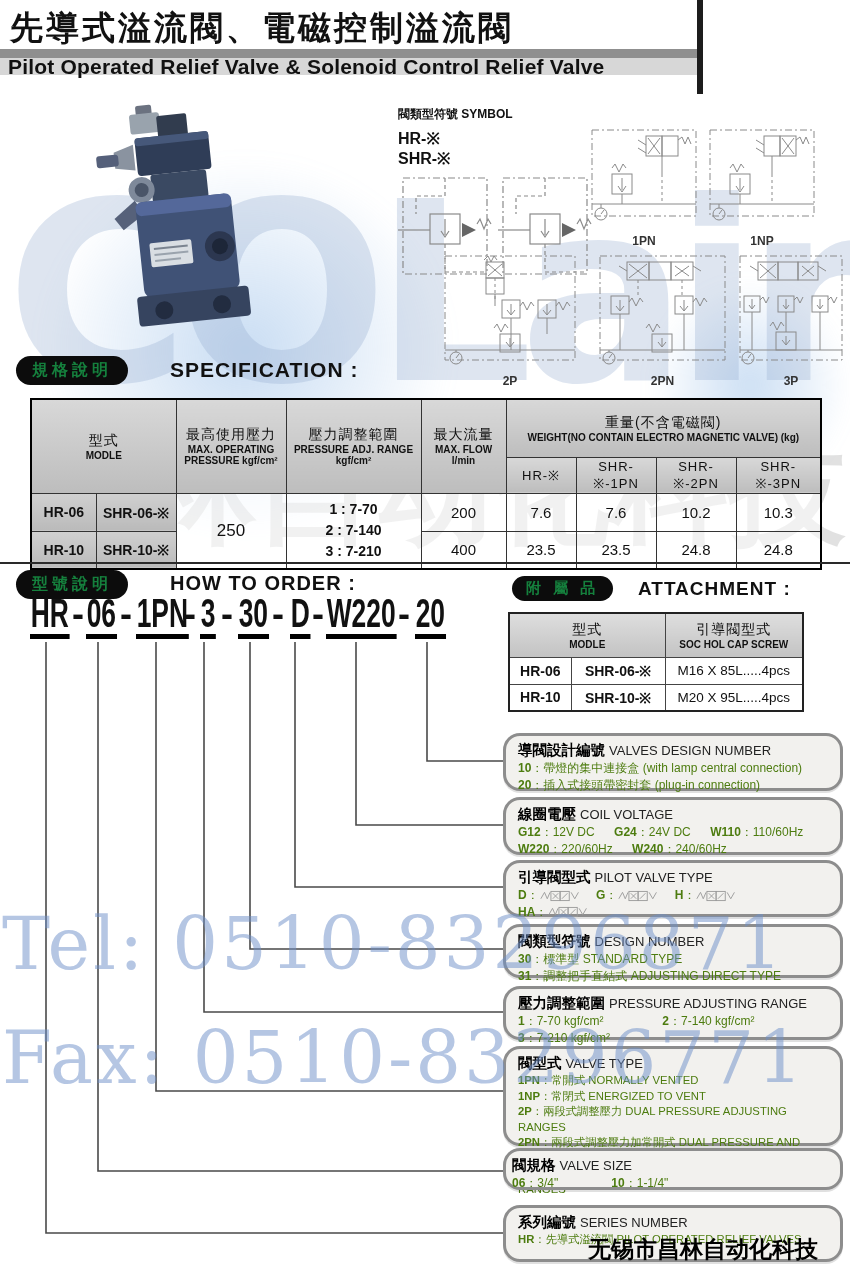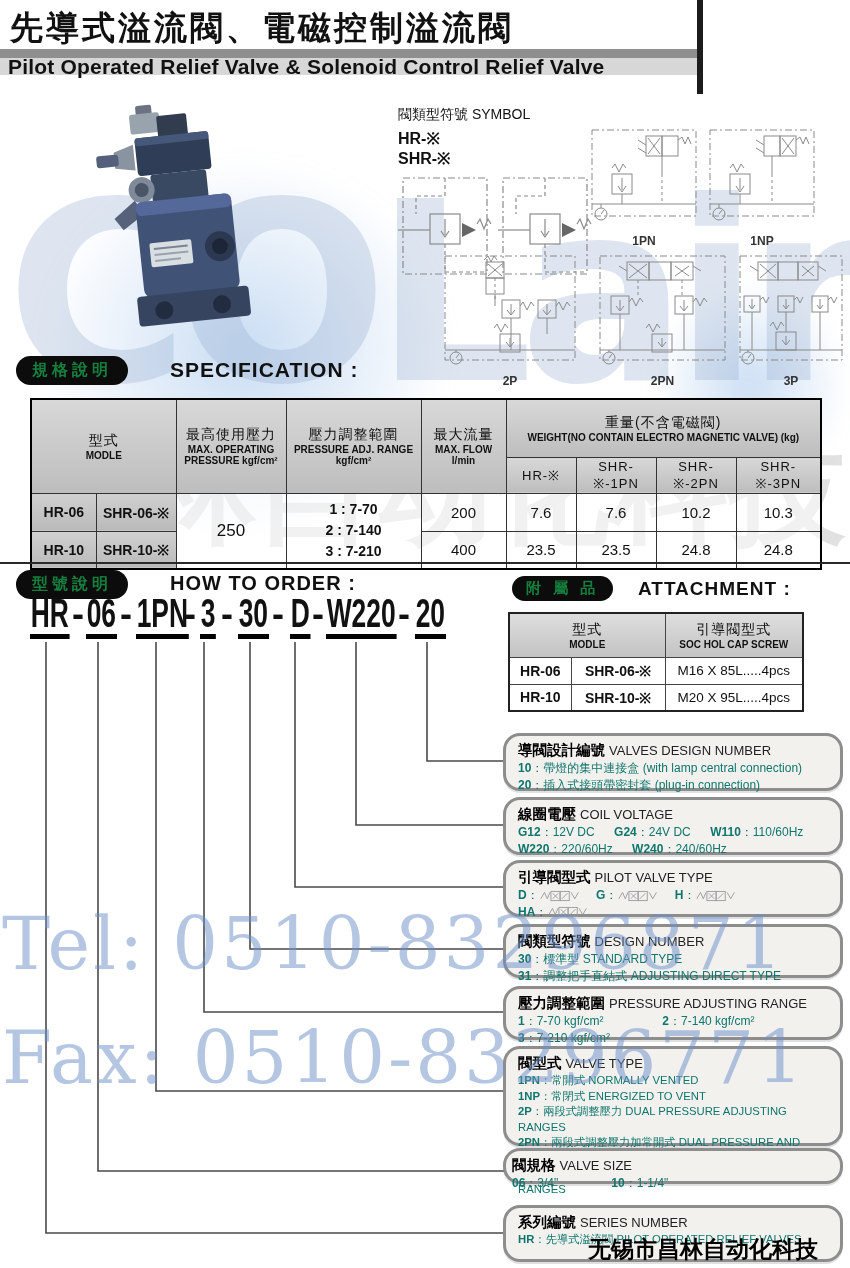--- a/index.html
+++ b/index.html
@@ -29,21 +29,21 @@
   .bar-dark{position:absolute;left:0;top:49px;width:698px;height:9px;background:#8f8f8f;}
   .bar-light{position:absolute;left:0;top:58px;width:698px;height:17px;background:#d7d7d7;
              display:flex;align-items:center;}
   .bar-light span{font-size:21px;font-weight:900;margin-left:8px;letter-spacing:0.2px;}
   .edge-v{position:absolute;left:697px;top:0;width:6px;height:94px;background:#1c1c1c;}
 
   
   .photo{position:absolute;left:85px;top:100px;z-index:2;}
 
   
-  .sym-head{position:absolute;left:398px;top:106px;font-size:14px;font-weight:400;z-index:3;}
+  .sym-head{position:absolute;left:398px;top:106px;font-size:12px;font-weight:700;z-index:3;}
   .sym-m1{position:absolute;left:398px;top:127px;font-size:16px;font-weight:700;z-index:3;}
   .sym-m2{position:absolute;left:398px;top:147px;font-size:16px;font-weight:700;z-index:3;}
   .schem{position:absolute;z-index:3;}
   .schem-label{position:absolute;z-index:3;font-size:12px;font-weight:700;color:#333;
                text-align:center;width:100%;}
 
   
   .badge{position:absolute;background:#0c0c0c;color:#15803d;border-radius:16px;font-size:16px;
          font-weight:700;letter-spacing:4px;padding:4px 16px;z-index:3;}
   .sec-head{position:absolute;font-size:21px;font-weight:900;z-index:3;letter-spacing:1px;}
@@ -78,21 +78,21 @@
   .att-table th{background:linear-gradient(#dedede,#c3c3c3);}
   .att-model{font-weight:700;font-size:14px;}
   .att-screw{font-size:13.5px;}
 
   
   .xbox{position:absolute;left:503px;width:340px;background:#f2f1ee;border:3.5px solid #8d8d8d;
         border-radius:17px;z-index:3;padding:5px 12px 4px 12px;box-sizing:border-box;
         box-shadow:0 2px 0 rgba(0,0,0,.12);}
   .xtitle .zh{font-size:14.5px;font-weight:900;color:#000;}
   .xtitle .en{font-size:13px;font-weight:400;color:#222;margin-left:4px;}
-  .xline{font-size:12px;color:#0f766e;line-height:1.38;}
+  .xline{font-size:12px;color:#4d7c0f;line-height:1.38;}
   .xline b{font-weight:900;}
   .pair{display:inline-block;margin-right:16px;}
   .pvg{vertical-align:middle;margin-right:10px;}
   .pk b{font-weight:900;font-size:12px;}
 </style>
 </head>
 <body>
 
 <div class="page">
 
@@ -539,21 +539,21 @@
 
   <div class="xbox" style="top:1046px;height:100px;">
     <div class="xtitle"><span class="zh">閥型式</span><span class="en">VALVE TYPE</span></div>
     <div class="xline" style="font-size:11.3px"><b>1PN</b><span>：常開式 NORMALLY VENTED</span></div>
     <div class="xline" style="font-size:11.3px"><b>1NP</b><span>：常閉式 ENERGIZED TO VENT</span></div>
     <div class="xline" style="font-size:11.3px"><b>2P</b><span>：兩段式調整壓力 DUAL PRESSURE ADJUSTING RANGES</span></div>
     <div class="xline" style="font-size:11.3px"><b>2PN</b><span>：兩段式調整壓力加常開式 DUAL PRESSURE AND VENT</span></div>
     <div class="xline" style="font-size:11.3px"><b>3P</b><span>：三段式調整壓力 THREE PRESSURE ADJUSTING RANGES</span></div>
   </div>
 
-  <div class="xbox" style="top:1148px;height:36px;padding-left:6px;">
+  <div class="xbox" style="top:1148px;height:42px;padding-left:6px;">
     <div class="xtitle"><span class="zh">閥規格</span><span class="en">VALVE SIZE</span></div>
     <div class="xline">
       <span class="pair" style="width:90px;margin-right:6px;"><b>06</b><span>：3/4"</span></span>
       <span class="pair"><b>10</b><span>：1-1/4"</span></span>
     </div>
   </div>
 
   <div class="xbox" style="top:1205px;height:57px;">
     <div class="xtitle"><span class="zh">系列編號</span><span class="en">SERIES NUMBER</span></div>
     <div class="xline" style="font-size:11.3px"><b>HR</b><span>：先導式溢流閥 PILOT OPERATED RELIEF VALVES</span></div>

